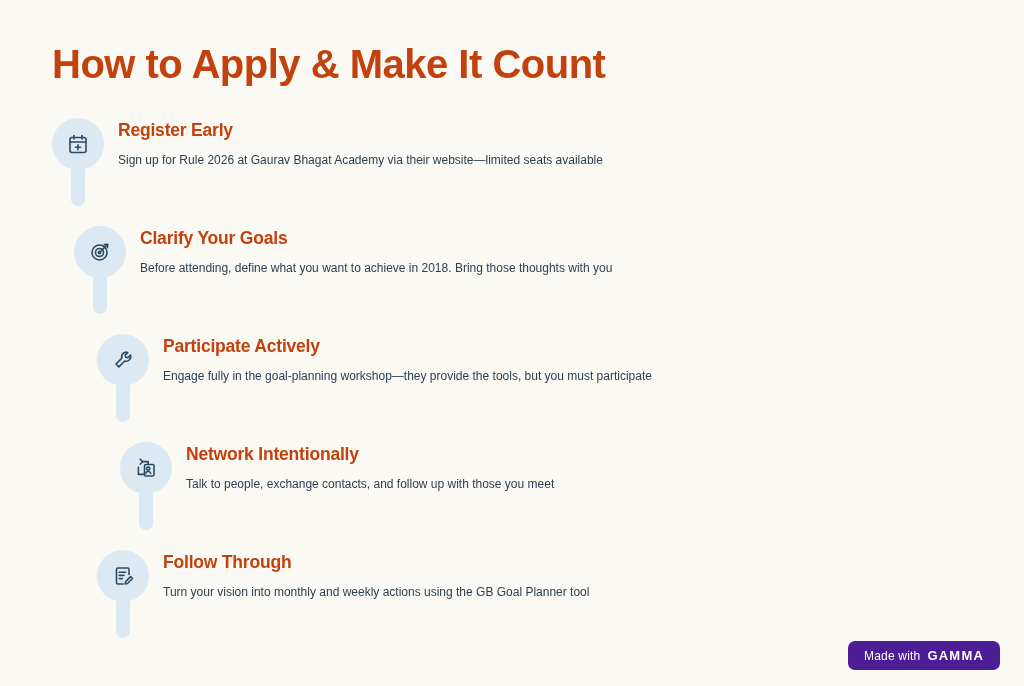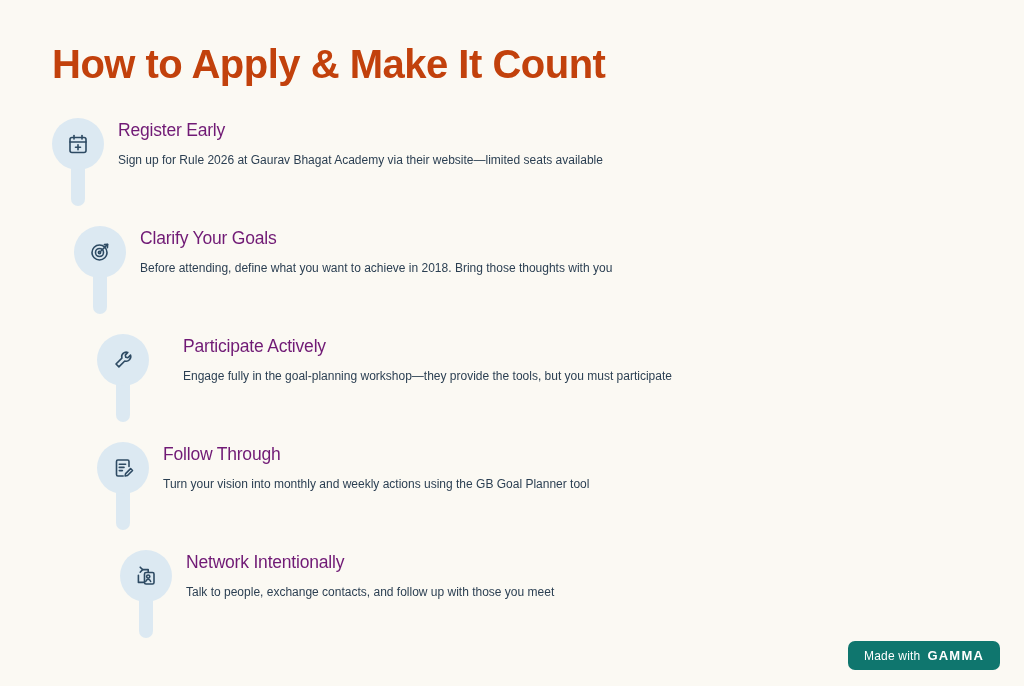--- a/index.html
+++ b/index.html
@@ -71,22 +71,22 @@
     height: 44px;
     border-radius: 0 0 7px 7px;
     background: #dce9f2;
   }
   .step-body {
     padding-left: 14px;
     padding-top: 2px;
   }
   .step-title {
     font-size: 17.5px;
-    font-weight: normal;
-    color: #701a75;
+    font-weight: bold;
+    color: #c2410c;
     margin-bottom: 11px;
     letter-spacing: -0.2px;
   }
   .step-desc {
     font-size: 12px;
     color: #2b3f52;
     line-height: 1.35;
     font-weight: normal;
   }
   svg.icon { display: block; }
@@ -94,21 +94,21 @@
     fill: none;
     stroke: #2d4a63;
     stroke-width: 1.6;
     stroke-linecap: round;
     stroke-linejoin: round;
   }
   .badge {
     position: absolute;
     right: 24px;
     bottom: 16px;
-    background: #0f766e;
+    background: #4c1d95;
     color: #ffffff;
     border-radius: 7px;
     padding: 7px 16px;
     font-size: 12px;
     display: flex;
     align-items: center;
     gap: 7px;
     letter-spacing: 0.2px;
   }
   .badge-brand {
@@ -162,55 +162,34 @@
             </svg>
           </span>
         </div>
       </div>
       <div class="step-body">
         <div class="step-title">Clarify Your Goals</div>
         <div class="step-desc">Before attending, define what you want to achieve in 2018. Bring those thoughts with you</div>
       </div>
     </div>
 
-    <div class="step" style="margin-left:97px;gap:20px;">
+    <div class="step" style="margin-left:97px;">
       <div class="pin">
         <div class="pin-stem"></div>
         <div class="pin-head">
           <span>
             <svg class="icon" width="24" height="24" viewBox="0 0 24 24">
               <path class="icon-stroke" d="M16.8 4.4a4.6 4.6 0 0 0-5.9 5.7L5 16l2.9 2.9 5.9-5.9a4.6 4.6 0 0 0 5.7-5.9l-2.6 2.6-2.1-.5-.5-2.1z"></path>
             </svg>
           </span>
         </div>
       </div>
       <div class="step-body">
         <div class="step-title">Participate Actively</div>
         <div class="step-desc">Engage fully in the goal-planning workshop—they provide the tools, but you must participate</div>
-      </div>
-    </div>
-
-    <div class="step" style="margin-left:97px;">
-      <div class="pin">
-        <div class="pin-stem"></div>
-        <div class="pin-head">
-          <span>
-            <svg class="icon" width="24" height="24" viewBox="0 0 24 24">
-              <path class="icon-stroke" d="M18 10.5V5.4A1.4 1.4 0 0 0 16.6 4H6.9A1.4 1.4 0 0 0 5.5 5.4v13.2A1.4 1.4 0 0 0 6.9 20h5.3"></path>
-              <line class="icon-stroke" x1="8.3" y1="8.2" x2="14.6" y2="8.2"></line>
-              <line class="icon-stroke" x1="8.3" y1="11.4" x2="13" y2="11.4"></line>
-              <line class="icon-stroke" x1="8.3" y1="14.6" x2="11.4" y2="14.6"></line>
-              <path class="icon-stroke" d="M19.6 12.6 14.6 17.6l-.5 2.4 2.4-.5 5-5z"></path>
-            </svg>
-          </span>
-        </div>
-      </div>
-      <div class="step-body">
-        <div class="step-title">Follow Through</div>
-        <div class="step-desc">Turn your vision into monthly and weekly actions using the GB Goal Planner tool</div>
       </div>
     </div>
 
     <div class="step" style="margin-left:120px;">
       <div class="pin">
         <div class="pin-stem"></div>
         <div class="pin-head">
           <span>
             <svg class="icon" width="24" height="24" viewBox="0 0 24 24">
               <rect class="icon-stroke" x="10.5" y="8.5" width="9.5" height="11.5" rx="1.5"></rect>
@@ -222,20 +201,41 @@
             </svg>
           </span>
         </div>
       </div>
       <div class="step-body">
         <div class="step-title">Network Intentionally</div>
         <div class="step-desc">Talk to people, exchange contacts, and follow up with those you meet</div>
       </div>
     </div>
 
+    <div class="step" style="margin-left:97px;">
+      <div class="pin">
+        <div class="pin-stem"></div>
+        <div class="pin-head">
+          <span>
+            <svg class="icon" width="24" height="24" viewBox="0 0 24 24">
+              <path class="icon-stroke" d="M18 10.5V5.4A1.4 1.4 0 0 0 16.6 4H6.9A1.4 1.4 0 0 0 5.5 5.4v13.2A1.4 1.4 0 0 0 6.9 20h5.3"></path>
+              <line class="icon-stroke" x1="8.3" y1="8.2" x2="14.6" y2="8.2"></line>
+              <line class="icon-stroke" x1="8.3" y1="11.4" x2="13" y2="11.4"></line>
+              <line class="icon-stroke" x1="8.3" y1="14.6" x2="11.4" y2="14.6"></line>
+              <path class="icon-stroke" d="M19.6 12.6 14.6 17.6l-.5 2.4 2.4-.5 5-5z"></path>
+            </svg>
+          </span>
+        </div>
+      </div>
+      <div class="step-body">
+        <div class="step-title">Follow Through</div>
+        <div class="step-desc">Turn your vision into monthly and weekly actions using the GB Goal Planner tool</div>
+      </div>
+    </div>
+
   </div>
 
   <div class="badge">
     <span>Made with</span>
     <span class="badge-brand">GAMMA</span>
   </div>
 
 </div>
 
 </body></html>

